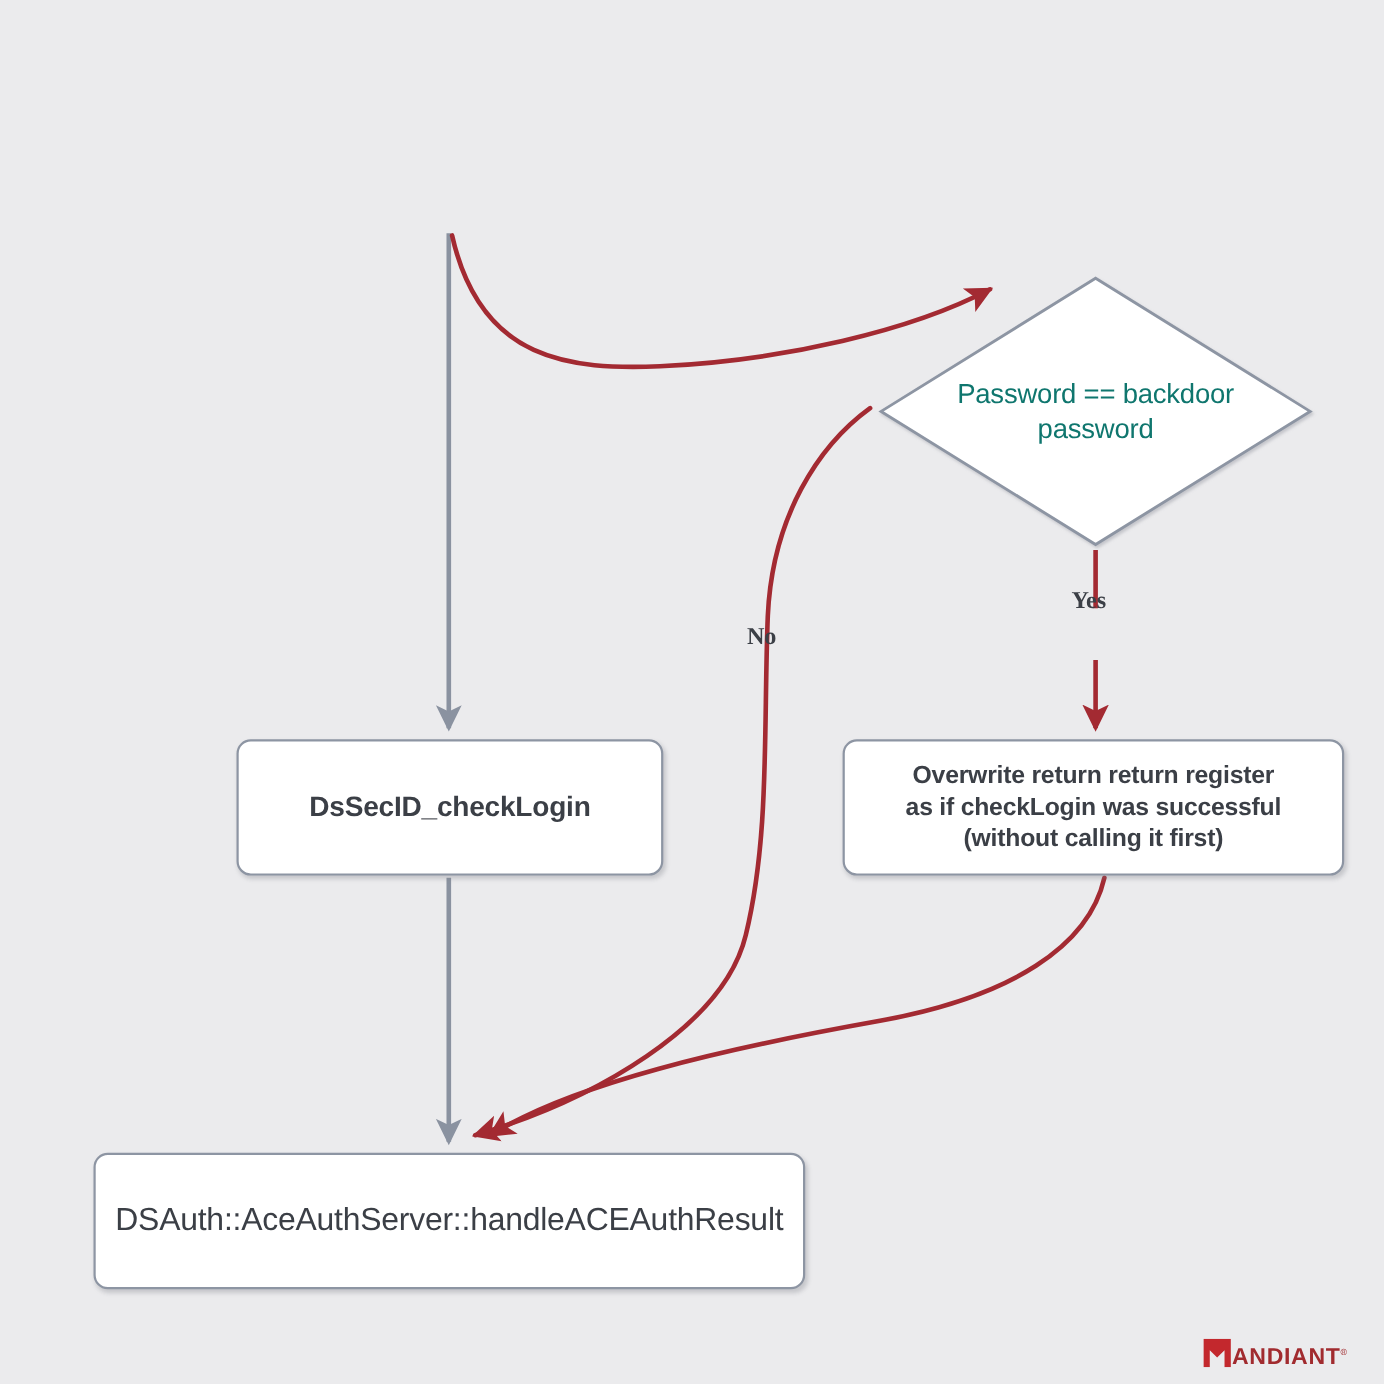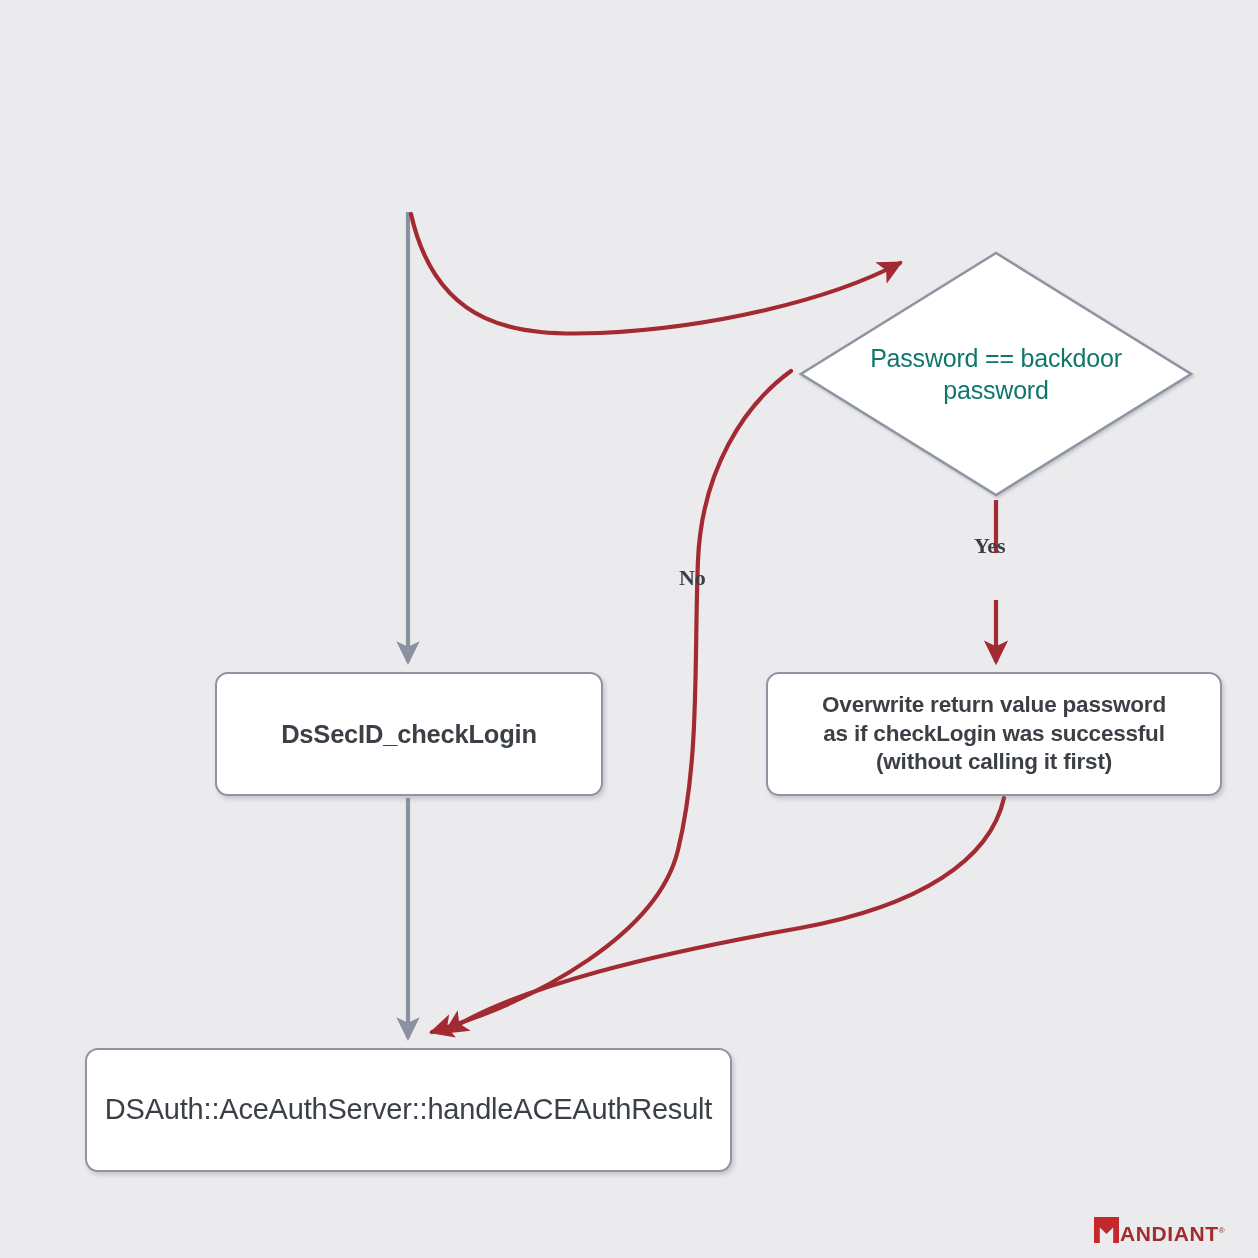--- a/index.html
+++ b/index.html
@@ -170,21 +170,21 @@
     </svg>
     <div class="dia-label">Password == backdoor
 password</div>
   </div>
 
   <div class="node" id="node-dssecid">
     <span class="node-text">DsSecID_checkLogin</span>
   </div>
 
   <div class="node" id="node-overwrite">
-    <span class="node-text">Overwrite return value password
+    <span class="node-text">Overwrite return return register
 as if checkLogin was successful
 (without calling it first)</span>
   </div>
 
   <div class="node" id="node-handle">
     <span class="node-text">DSAuth::AceAuthServer::handleACEAuthResult</span>
   </div>
 
   <div class="edge-label" id="label-no">No</div>
   <div class="edge-label" id="label-yes">Yes</div>

